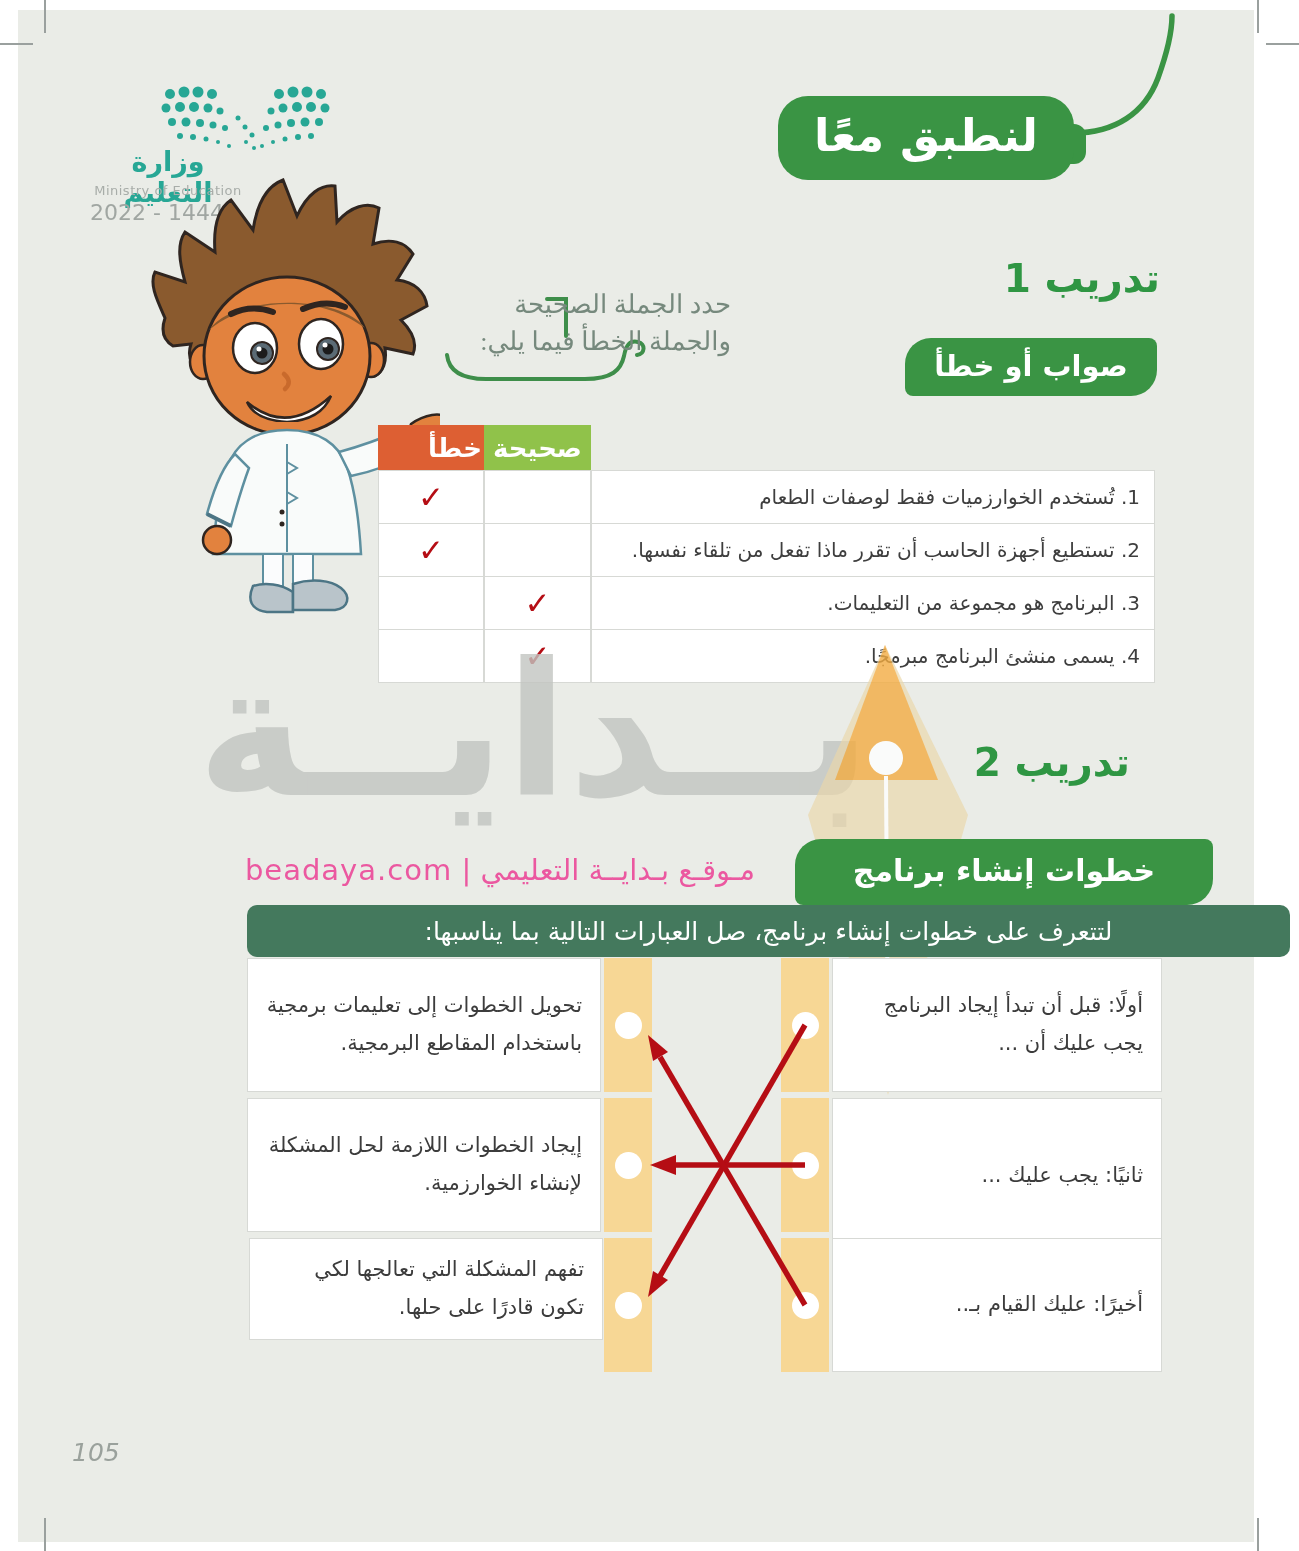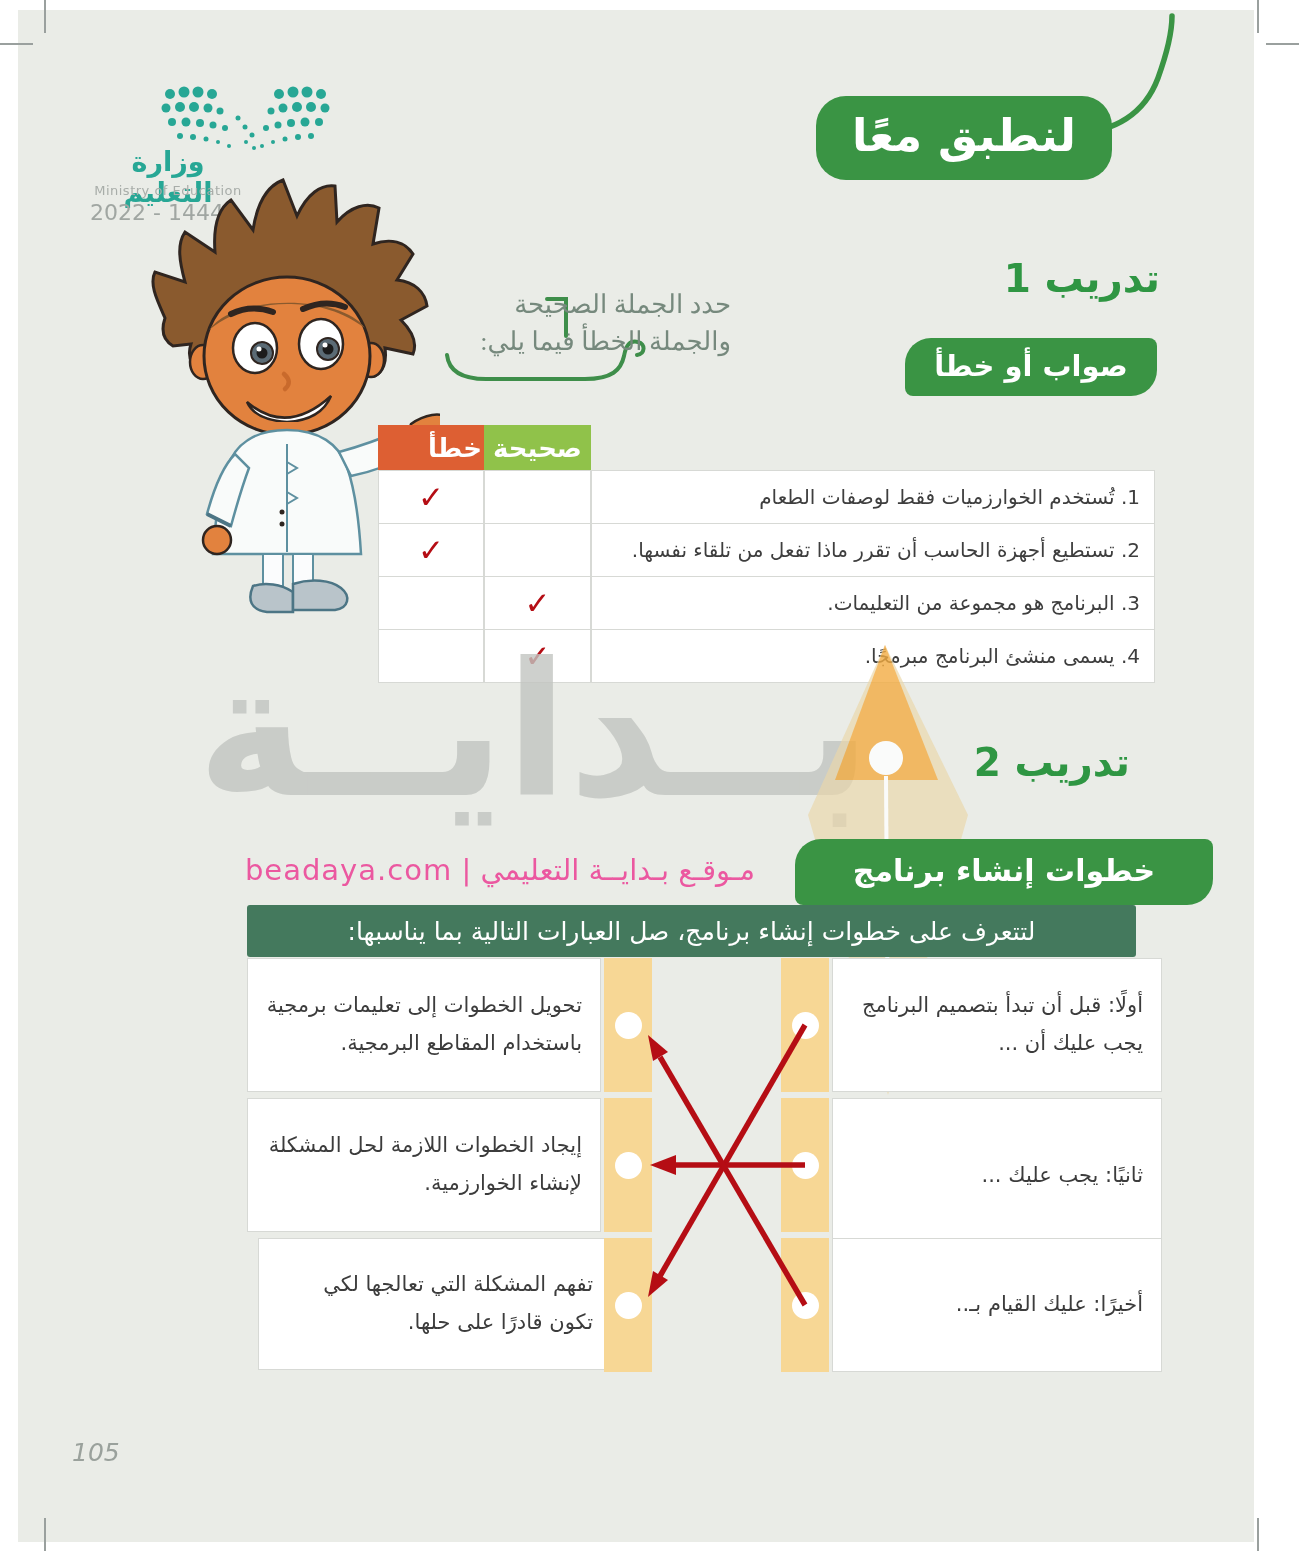--- a/index.html
+++ b/index.html
@@ -10,21 +10,21 @@
   
   .logo-dots{position:absolute;left:158px;top:80px;width:175px;height:82px;}
   .ministry-ar{position:absolute;left:84px;top:146px;width:168px;text-align:center;
       color:#27a795;font-size:27px;font-weight:bold;direction:rtl;}
   .ministry-en{position:absolute;left:84px;top:183px;width:168px;text-align:center;
       color:#a8ada9;font-size:13px;letter-spacing:.5px;}
   .edition{position:absolute;left:90px;top:200px;color:#a0a6a2;font-size:22px;}
   
   .lesson-badge{position:absolute;left:778px;top:96px;width:296px;height:84px;background:#3a9444;
       border-radius:30px;color:#fff;font-size:45px;font-weight:bold;text-align:center;
-      line-height:80px;direction:rtl;margin-left:38px;}
+      line-height:80px;direction:rtl;}
   .lesson-badge-tab{position:absolute;left:1066px;top:124px;width:20px;height:40px;background:#3a9444;
       border-radius:0 12px 12px 0;}
   .connector-svg{position:absolute;left:1060px;top:8px;width:130px;height:135px;}
   
   .bubble-svg{position:absolute;left:430px;top:283px;width:235px;height:110px;}
   .bubble-text{position:absolute;left:455px;top:286px;width:276px;text-align:right;direction:rtl;
       color:#76897d;font-size:26px;line-height:37px;font-family:Liberation Serif, serif;}
   
   .ex-title{position:absolute;color:#2f9643;font-size:39px;font-weight:bold;text-align:right;direction:rtl;}
   .ex1-title{left:900px;top:256px;width:260px;}
@@ -46,22 +46,22 @@
   .t1 .cell{background:#fff;border:1px solid #d7d9d5;margin-top:-1px;display:flex;align-items:center;}
   .t1 .stmt{justify-content:flex-start;padding:0 14px;font-size:20px;color:#3e3e3e;white-space:nowrap;overflow:hidden;}
   .t1 .chk{justify-content:center;color:#b50d14;font-size:31px;font-weight:bold;}
   
   .wm-big{position:absolute;left:188px;top:630px;width:692px;text-align:center;direction:rtl;
       font-size:185px;font-weight:bold;color:#c2c5c1;opacity:.8;line-height:1.1;}
   .wm-caption{position:absolute;left:195px;top:853px;width:610px;text-align:center;direction:rtl;
       font-size:29px;color:#ec4899;letter-spacing:1px;opacity:.9;}
   .pen-svg{position:absolute;left:778px;top:628px;width:220px;height:480px;opacity:.8;}
   
-  .t2-header{position:absolute;left:247px;top:905px;width:889px;height:52px;background:#44795d;
-      border-radius:3px;color:#fff;font-size:25px;display:flex;align-items:center;justify-content:center;
+  .t2-header{position:absolute;left:247px;top:905px;width:1043px;height:52px;background:#44795d;
+      border-radius:10px;color:#fff;font-size:25px;display:flex;align-items:center;justify-content:center;
       direction:rtl;}
   .m-cell{position:absolute;background:#fff;border:1px solid #d7d9d5;display:flex;align-items:center;
       direction:rtl;color:#3c3c3c;font-size:21px;line-height:1.8;text-align:right;padding:0 18px;
       box-sizing:border-box;}
   .m-strip{position:absolute;width:48px;background:#f7d795;}
   .m-dot{position:absolute;left:10.5px;top:53.5px;width:27px;height:27px;border-radius:50%;background:#fff;}
   .arrows-svg{position:absolute;left:0;top:0;width:1299px;height:1551px;pointer-events:none;}
   .page-num{position:absolute;left:72px;top:1438px;color:#9aa19c;font-size:25px;font-style:italic;}
   .boy-svg{position:absolute;left:135px;top:160px;width:305px;height:460px;}
 </style>
@@ -223,27 +223,27 @@
     <polygon points="107,17 30,187 110,467 190,187" fill="#ead7aa" opacity="0.85"></polygon>
     <polygon points="107,17 57,152 160,152" fill="#f3a93c" opacity="0.95"></polygon>
     <line x1="108" y1="148" x2="110" y2="440" stroke="#fff" stroke-width="4"></line>
     <circle cx="108" cy="130" r="17" fill="#fff"></circle>
   </svg>
 
   <div class="ex-title ex2-title">تدريب 2</div>
   <div class="ex-badge ex2-badge">خطوات إنشاء برنامج</div>
   <div class="t2-header">لتتعرف على خطوات إنشاء برنامج، صل العبارات التالية بما يناسبها:</div>
 
-  <div class="m-cell" style="left:832px;top:958px;width:330px;height:134px">أولًا: قبل أن تبدأ بتصميم البرنامج يجب عليك أن ...</div>
+  <div class="m-cell" style="left:832px;top:958px;width:330px;height:134px">أولًا: قبل أن تبدأ إيجاد البرنامج يجب عليك أن ...</div>
   <div class="m-cell" style="left:832px;top:1098px;width:330px;height:156px">ثانيًا: يجب عليك ...</div>
   <div class="m-cell" style="left:832px;top:1238px;width:330px;height:134px">أخيرًا: عليك القيام بـ..</div>
 
   <div class="m-cell" style="left:247px;top:1098px;width:354px;height:134px">إيجاد الخطوات اللازمة لحل المشكلة لإنشاء الخوارزمية.</div>
   <div class="m-cell" style="left:247px;top:958px;width:354px;height:134px">تحويل الخطوات إلى تعليمات برمجية باستخدام المقاطع البرمجية.</div>
-  <div class="m-cell" style="left:258px;top:1238px;width:354px;height:132px">تفهم المشكلة التي تعالجها لكي تكون قادرًا على حلها.</div>
+  <div class="m-cell" style="left:249px;top:1238px;width:354px;height:102px">تفهم المشكلة التي تعالجها لكي تكون قادرًا على حلها.</div>
 
   <div class="m-strip" style="left:781px;top:958px;height:134px">
       <div class="m-dot"></div>
     </div>
   <div class="m-strip" style="left:781px;top:1098px;height:134px">
       <div class="m-dot"></div>
     </div>
   <div class="m-strip" style="left:781px;top:1238px;height:134px">
       <div class="m-dot"></div>
     </div>

